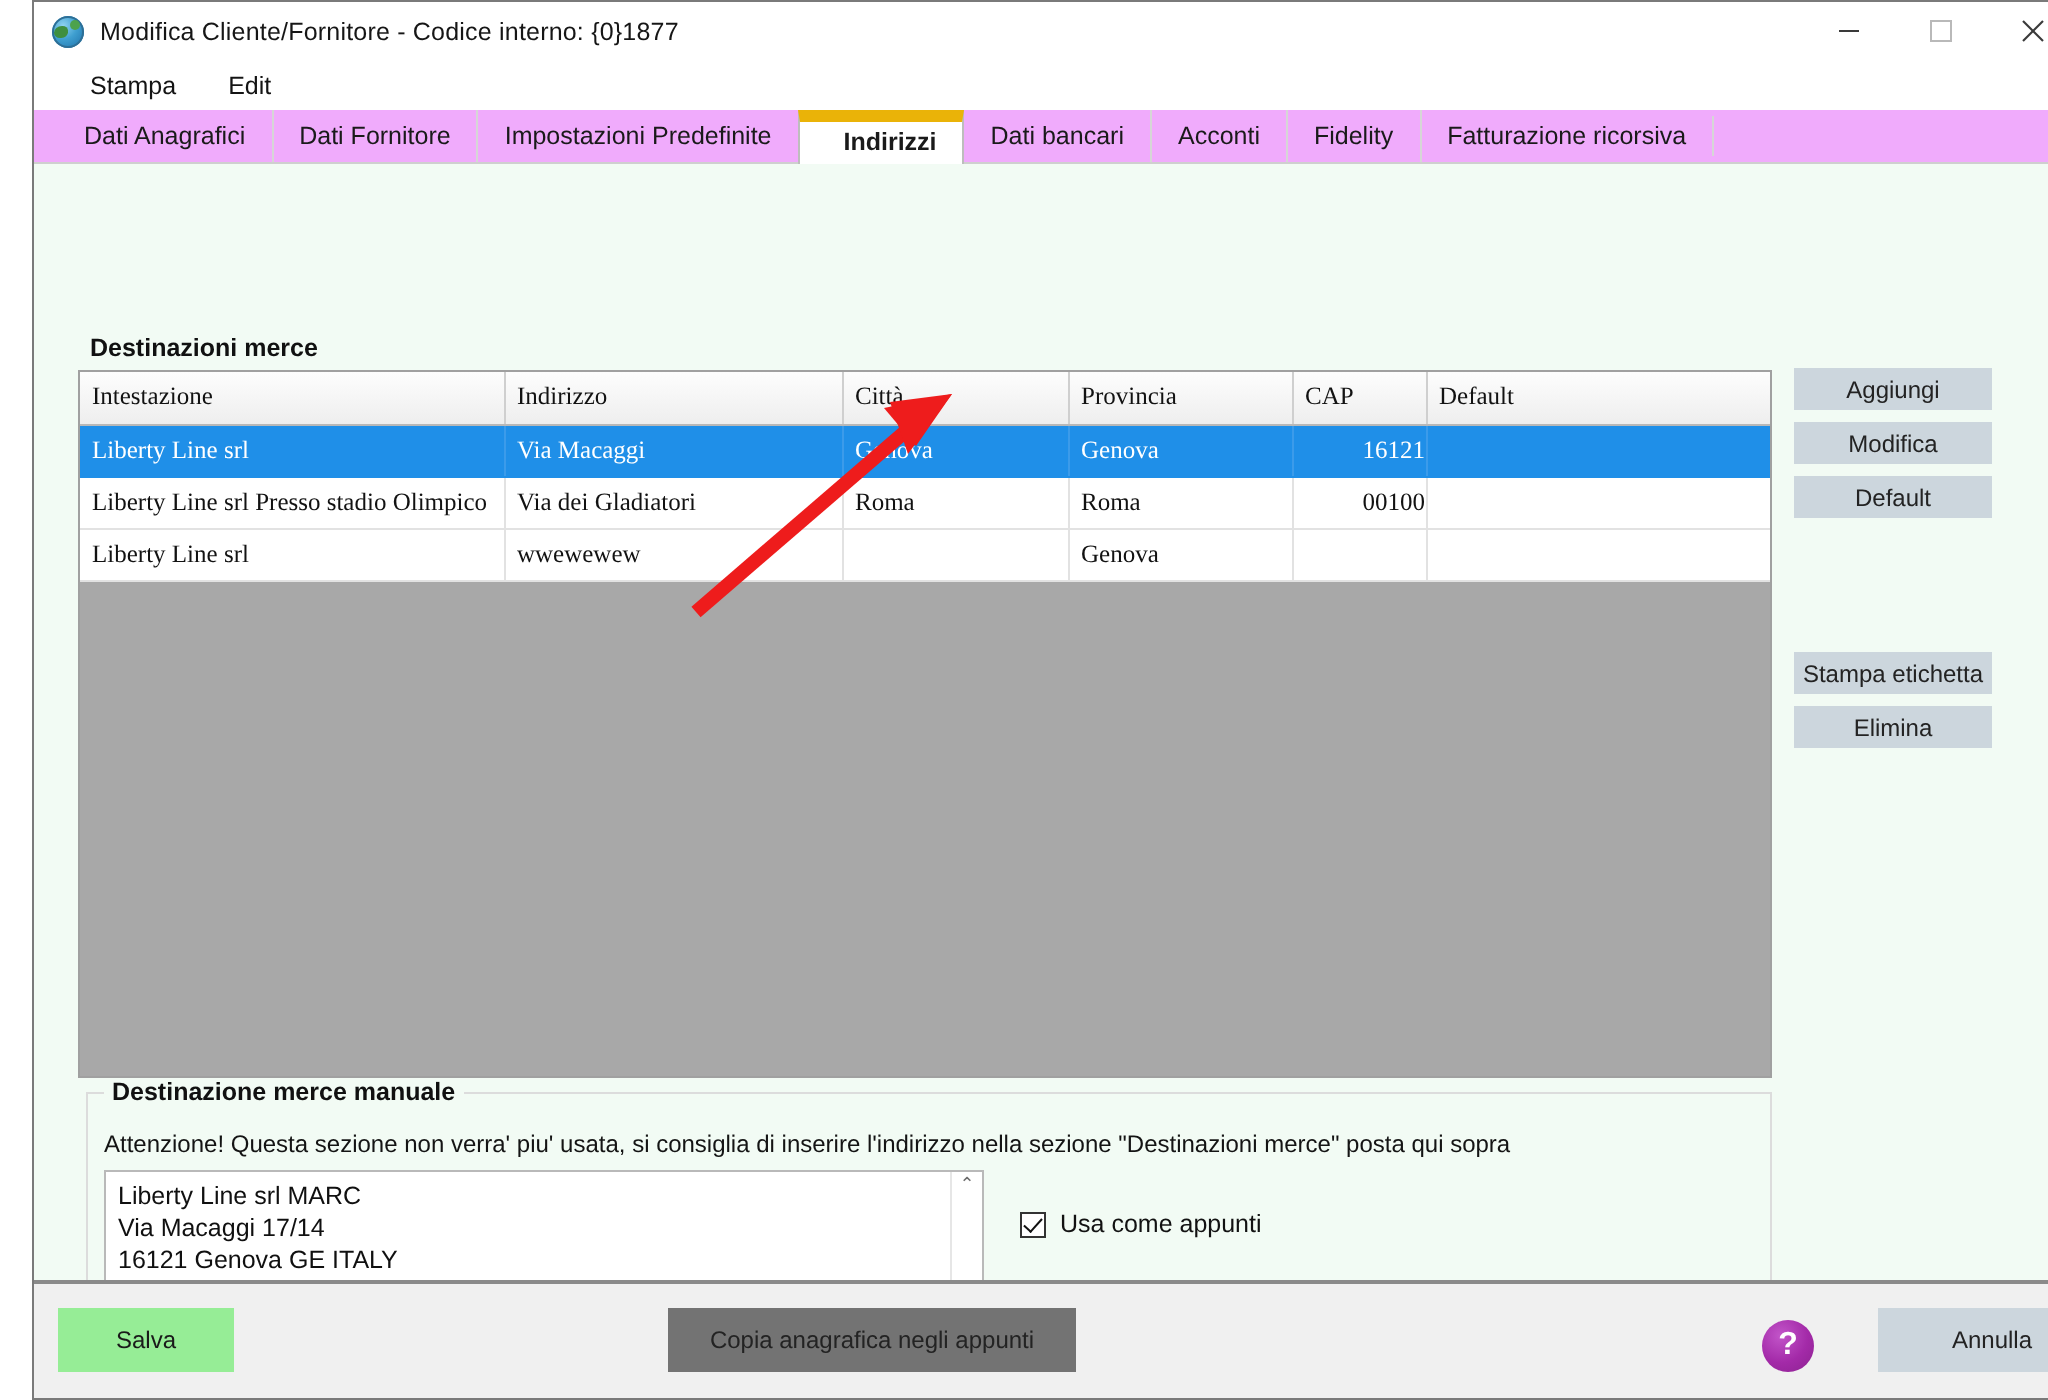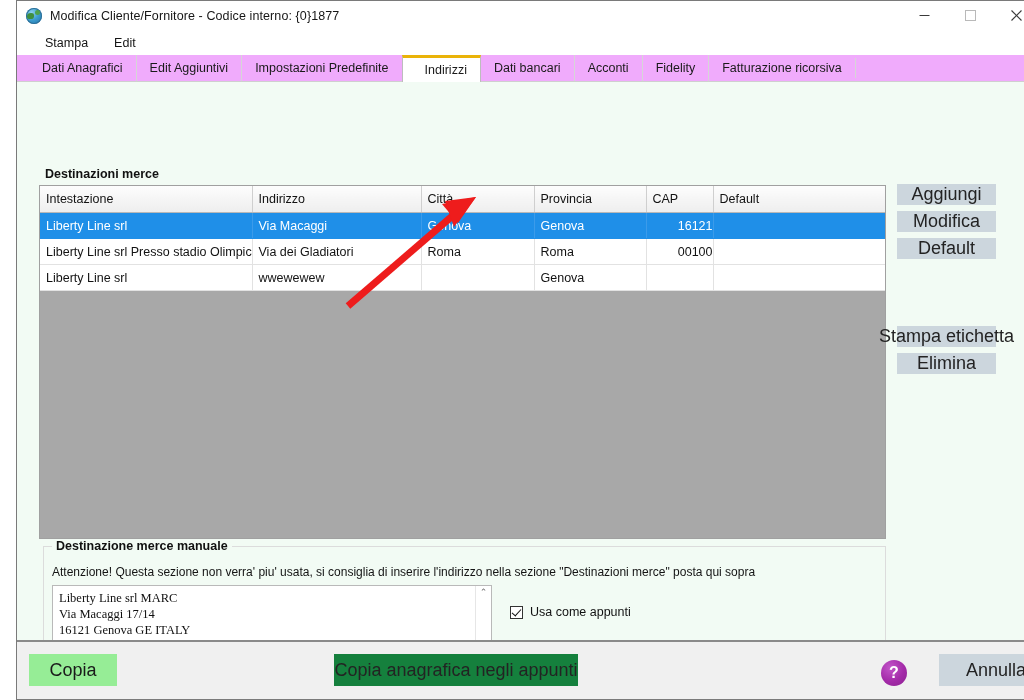--- a/index.html
+++ b/index.html
@@ -122,24 +122,24 @@
     align-items: center;
     padding: 0 13px;
     font-size: 12.5px;
     color: #1a1a1a;
     position: relative;
     white-space: nowrap;
     border-left: 1px solid #d6d6d6;
   }
   .tab:first-child { border-left: none; }
   .tab.active {
-    font-weight: normal;
+    font-weight: bold;
     border-left: 1px solid #bdbdbd;
     border-right: 1px solid #bdbdbd;
-    border-top: 3px solid #eab308;
+    border-top: 6px solid #eab308;
     background: #ffffff;
     margin-bottom: -1px;
     padding-bottom: 1px;
     z-index: 3;
     padding-left: 22px;
   }
   .tab.active + .tab { border-left: none; }
   .tab-endsep {
     width: 1px;
     background: #d6d6d6;
@@ -190,20 +190,21 @@
     box-sizing: border-box;
     border: 1px solid #a0a0a0;
     background: #a8a8a8;
     overflow: hidden;
   }
   table.grid {
     width: 100%;
     border-collapse: collapse;
     table-layout: fixed;
     background: #ffffff;
+    font-family: Liberation Serif, serif;
   }
   table.grid thead th {
     background: linear-gradient(#fdfdfd, #eeeeee);
     border-right: 1px solid #cfcfcf;
     border-bottom: 1px solid #b8b8b8;
     font-weight: normal;
     font-size: 12.5px;
     text-align: left;
     padding: 3px 0 4px 6px;
     height: 19px;
@@ -237,21 +238,21 @@
   .col-provincia    { width: 112px; }
   .col-cap          { width: 67px; }
   .col-default      { width: 172px; }
 
   
   .btn {
     box-sizing: border-box;
     background: #ccd6dd;
     border: none;
     font-family: "Liberation Sans", sans-serif;
-    font-size: 18px;
+    font-size: 12px;
     color: #232323;
     display: flex;
     align-items: center;
     justify-content: center;
     padding: 0;
     white-space: nowrap;
   }
   .side-btn {
     position: absolute;
     left: 880px;
@@ -277,21 +278,20 @@
     white-space: nowrap;
   }
   .addr-box {
     position: absolute;
     left: 8px; top: 38px;
     width: 440px; height: 66px;
     box-sizing: border-box;
     border: 1px solid #b9b9b9;
     background: #ffffff;
     overflow: hidden;
-    font-family: Liberation Serif, serif;
   }
   .addr-text {
     padding: 4px 6px;
     font-size: 12.5px;
     line-height: 16px;
     color: #101010;
     white-space: pre-line;
   }
   .addr-scroll {
     position: absolute;
@@ -354,22 +354,22 @@
   #btn-salva {
     position: absolute;
     left: 12px; top: 12px;
     width: 88px; height: 32px;
     background: #96ed96;
     color: #1a1a1a;
   }
   #btn-copia {
     position: absolute;
     left: 317px; top: 12px;
-    width: 244px; height: 32px;
-    background: #15803d;
+    width: 204px; height: 32px;
+    background: #737373;
   }
   #btn-annulla {
     position: absolute;
     left: 922px; top: 12px;
     width: 114px; height: 32px;
     background: #ccd6dd;
   }
   .help-icon {
     position: absolute;
     left: 864px; top: 659px;
@@ -423,21 +423,21 @@
     </div>
   </div>
 
   <div class="menubar">
     <div class="menu-item">Stampa</div>
     <div class="menu-item">Edit</div>
   </div>
 
   <div class="tabstrip">
     <div class="tab">Dati Anagrafici</div>
-    <div class="tab">Edit Aggiuntivi</div>
+    <div class="tab">Dati Fornitore</div>
     <div class="tab">Impostazioni Predefinite</div>
     <div class="tab active">Indirizzi</div>
     <div class="tab">Dati bancari</div>
     <div class="tab">Acconti</div>
     <div class="tab">Fidelity</div>
     <div class="tab">Fatturazione ricorsiva</div>
     <div class="tab-endsep"></div>
   </div>
 
   <div class="body-area">
@@ -520,21 +520,21 @@
         <span class="checkbox checked"></span>
         <span class="check-label">Usa come appunti</span>
       </div>
 
       <button class="btn" id="btn-stampa-etichetta-bottom">Stampa etichetta</button>
     </div>
 
   </div>
 
   <div class="footer">
-    <button class="btn" id="btn-salva">Copia</button>
+    <button class="btn" id="btn-salva">Salva</button>
     <button class="btn" id="btn-copia">Copia anagrafica negli appunti</button>
     <button class="btn" id="btn-annulla">Annulla</button>
   </div>
 
   <div class="help-icon">?</div>
 
   <svg class="annotation-arrow" viewBox="0 0 1024 700">
     <line x1="331" y1="305" x2="440" y2="211" stroke="#ee1c1c" stroke-width="7" stroke-linecap="butt"></line>
     <polygon points="459,196 425,203 441,222" fill="#ee1c1c"></polygon>
     <polygon points="459,196 428,200 437,226" fill="#ee1c1c"></polygon>

